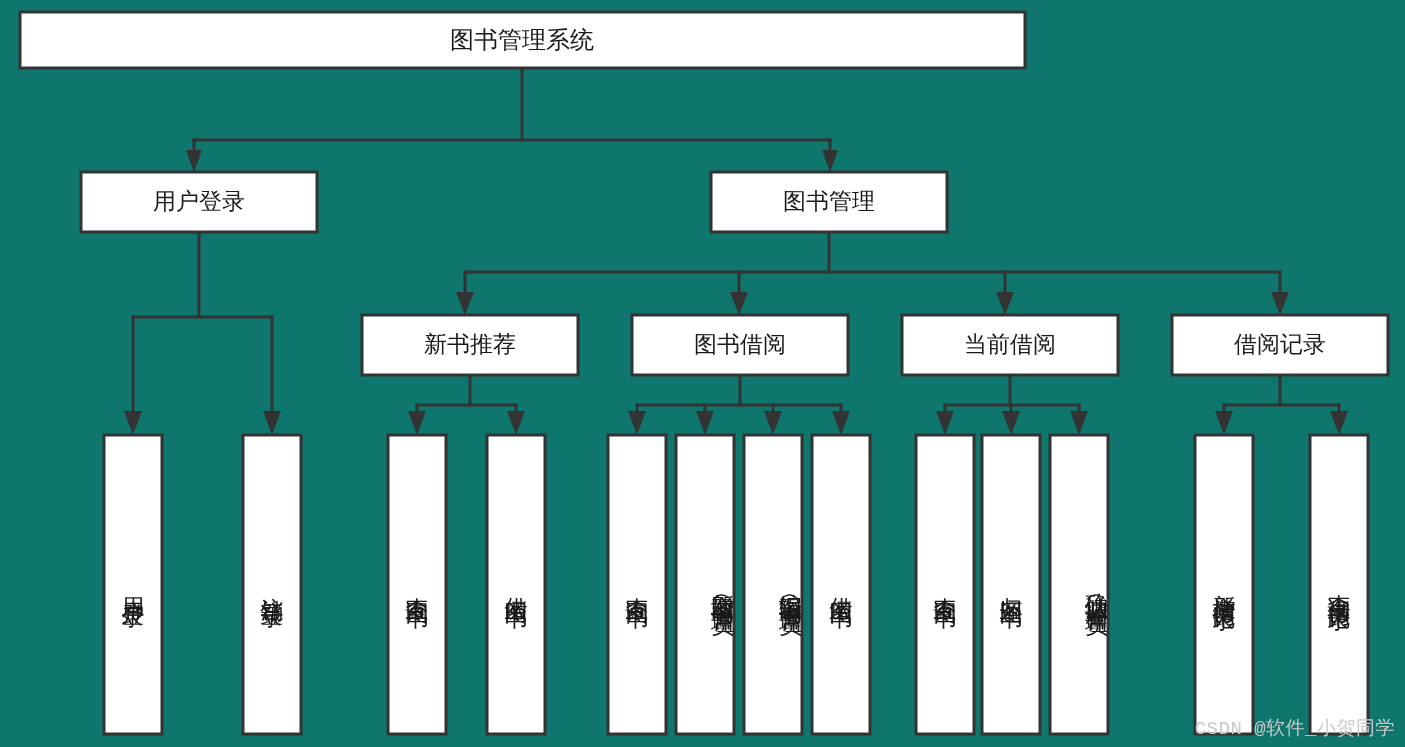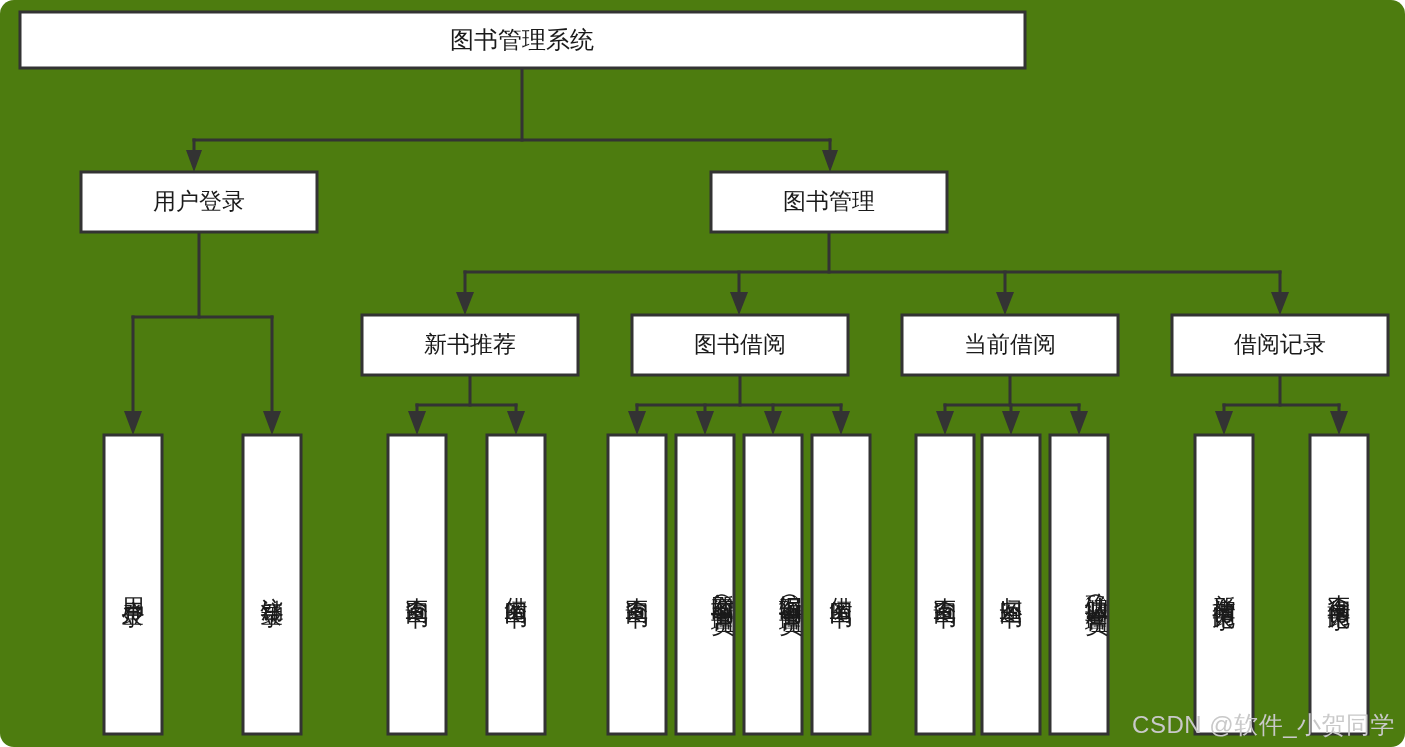--- a/index.html
+++ b/index.html
@@ -7,23 +7,22 @@
     padding: 0;
     background: #ffffff;
   }
   body {
     font-family: "Liberation Sans", "DejaVu Sans", sans-serif;
   }
   #canvas {
     position: relative;
     width: 1405px;
     height: 747px;
-    background: #4d7c0f;
+    background: #0f766e;
     overflow: hidden;
-    border-radius: 14px;
   }
   svg.diagram {
     position: absolute;
     top: 0;
     left: 0;
     width: 1405px;
     height: 747px;
   }
   .node-rect {
     fill: #ffffff;
@@ -59,22 +58,22 @@
     letter-spacing: 3px;
     line-height: 1;
     white-space: nowrap;
     text-align: center;
     pointer-events: none;
   }
   .watermark {
     position: absolute;
     right: 10px;
     bottom: 6px;
-    font-family: Liberation Sans, sans-serif;
-    font-size: 24px;
+    font-family: Liberation Mono, monospace;
+    font-size: 19px;
     color: #c9c9c9;
     white-space: nowrap;
     letter-spacing: 0.5px;
   }
 </style>
 </head>
 <body>
 
 <div id="canvas">
 

